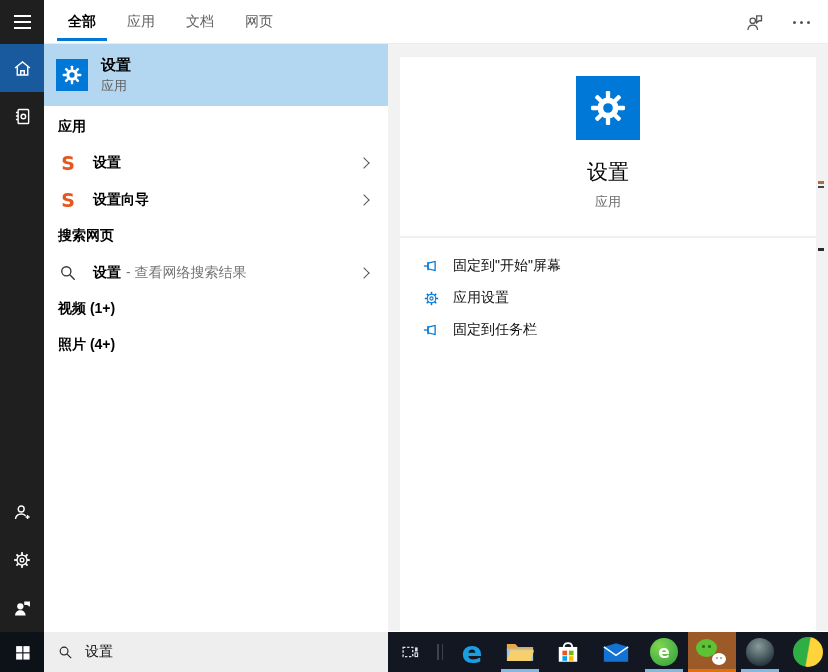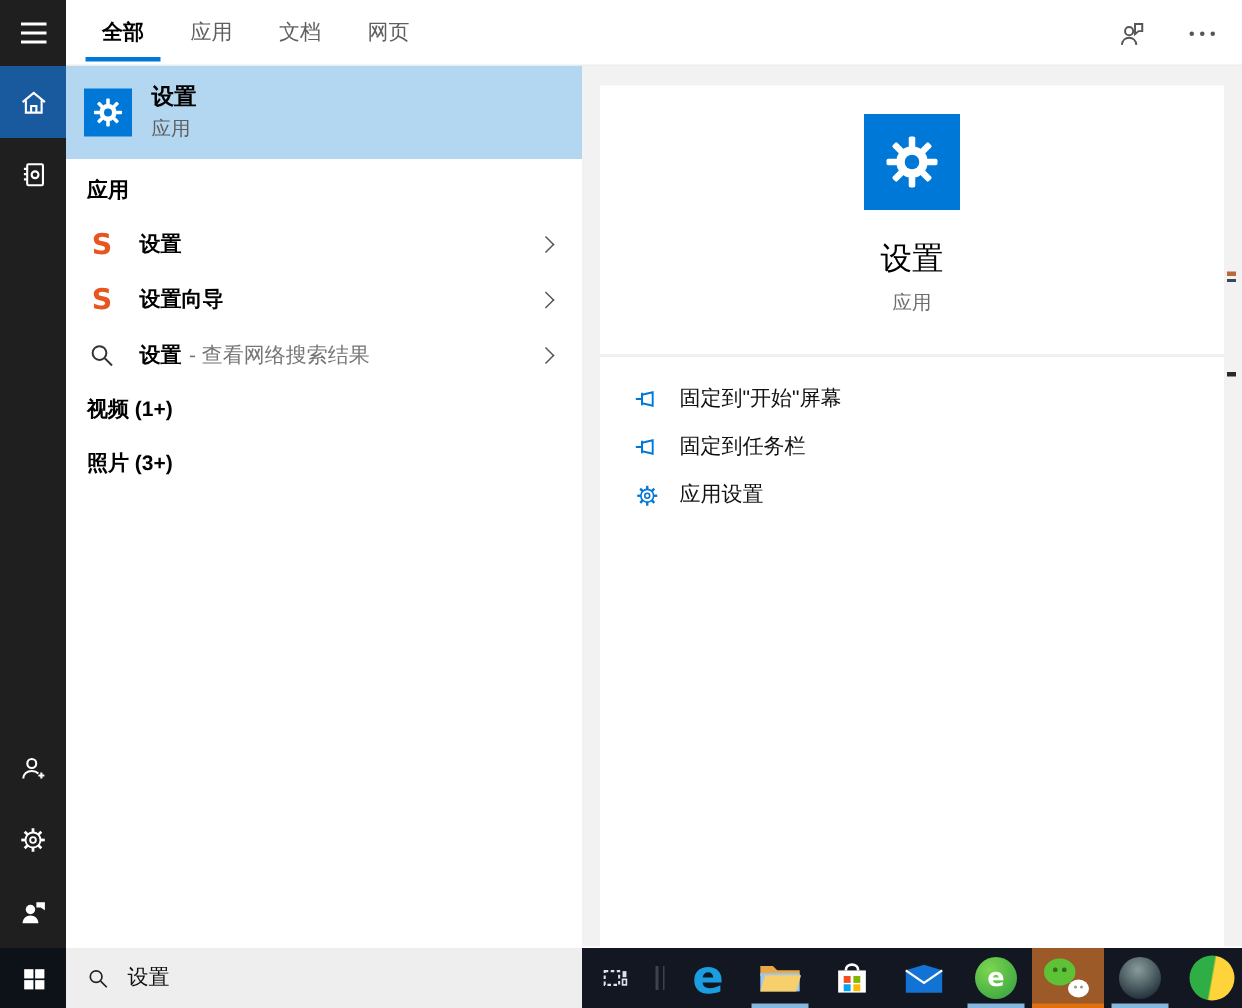--- a/index.html
+++ b/index.html
@@ -203,33 +203,34 @@
       <span class="app-glyph">S</span>
       <span class="label">设置</span>
       <span class="chev"></span>
     </div>
     <div class="result-row">
       <span class="app-glyph">S</span>
       <span class="label">设置向导</span>
       <span class="chev"></span>
     </div>
 
+    <div class="sec-header tight">搜索网页</div>
 
     <div class="result-row">
       <svg width="20" height="20" viewBox="0 0 24 24" fill="none" stroke="#333" stroke-width="1.6">
         <circle cx="10" cy="10" r="5.5"></circle>
           <path d="M14.2 14.2 20 20"></path>
       </svg>
       <span class="label">设置</span>
       <span class="suffix">- 查看网络搜索结果</span>
       <span class="chev"></span>
     </div>
 
     <div class="sec-header tight">视频 (1+)</div>
-    <div class="sec-header tight">照片 (3+)</div>
+    <div class="sec-header tight">照片 (4+)</div>
   </section>
 
   <div class="right-backdrop">
     <span class="strip-mark" style="left:430px;top:137px;height:3px;background:#b9693a;"></span>
     <span class="strip-mark" style="left:430px;top:142px;height:2px;background:#3a4754;"></span>
     <span class="strip-mark" style="left:430px;top:204px;height:3px;background:#2a2a2a;"></span>
   </div>
 
   <section class="right-panel">
     <div class="big-tile">
@@ -255,30 +256,20 @@
     <div class="pv-actions">
       <div class="pv-action">
         <span class="icon">
           <svg width="18" height="18" viewBox="0 0 24 24" fill="none" stroke="#0078d7" stroke-width="1.7">
             <path d="M2.5 12H8"></path>
               <path d="M8 6.5v11"></path>
               <path d="M8 8.2 17.5 6v12L8 15.8z"></path>
           </svg>
         </span>
         <span class="label">固定到"开始"屏幕</span>
-      </div>
-      <div class="pv-action">
-        <span class="icon">
-          <svg width="18" height="18" viewBox="0 0 24 24" fill="none" stroke="#0078d7" stroke-width="1.7">
-            <path d="M2.5 12H8"></path>
-              <path d="M8 6.5v11"></path>
-              <path d="M8 8.2 17.5 6v12L8 15.8z"></path>
-          </svg>
-        </span>
-        <span class="label">固定到任务栏</span>
       </div>
       <div class="pv-action">
         <span class="icon">
           <svg width="17" height="17" viewBox="0 0 24 24">
             <g fill="none" stroke="#0078d7" stroke-width="1.5">
                 <circle cx="12" cy="12" r="6"></circle>
                 <circle cx="12" cy="12" r="2.3"></circle>
               </g>
             <g fill="#0078d7">
               <rect x="10.9" y="2.6" width="2.2" height="3.6"></rect>
@@ -287,20 +278,30 @@
               <rect x="10.9" y="2.6" width="2.2" height="3.6" transform="rotate(135 12 12)"></rect>
               <rect x="10.9" y="2.6" width="2.2" height="3.6" transform="rotate(180 12 12)"></rect>
               <rect x="10.9" y="2.6" width="2.2" height="3.6" transform="rotate(225 12 12)"></rect>
               <rect x="10.9" y="2.6" width="2.2" height="3.6" transform="rotate(270 12 12)"></rect>
               <rect x="10.9" y="2.6" width="2.2" height="3.6" transform="rotate(315 12 12)"></rect>
             </g>
           </svg>
         </span>
         <span class="label">应用设置</span>
       </div>
+      <div class="pv-action">
+        <span class="icon">
+          <svg width="18" height="18" viewBox="0 0 24 24" fill="none" stroke="#0078d7" stroke-width="1.7">
+            <path d="M2.5 12H8"></path>
+              <path d="M8 6.5v11"></path>
+              <path d="M8 8.2 17.5 6v12L8 15.8z"></path>
+          </svg>
+        </span>
+        <span class="label">固定到任务栏</span>
+      </div>
     </div>
   </section>
 
   <footer class="taskbar">
     <div class="start-cell">
       <svg width="17" height="17" viewBox="0 0 24 24" fill="#fff">
         <rect x="3" y="3" width="8.7" height="8.7"></rect>
           <rect x="13.3" y="3" width="8.7" height="8.7"></rect>
         <rect x="3" y="13.3" width="8.7" height="8.7"></rect>
           <rect x="13.3" y="13.3" width="8.7" height="8.7"></rect>

